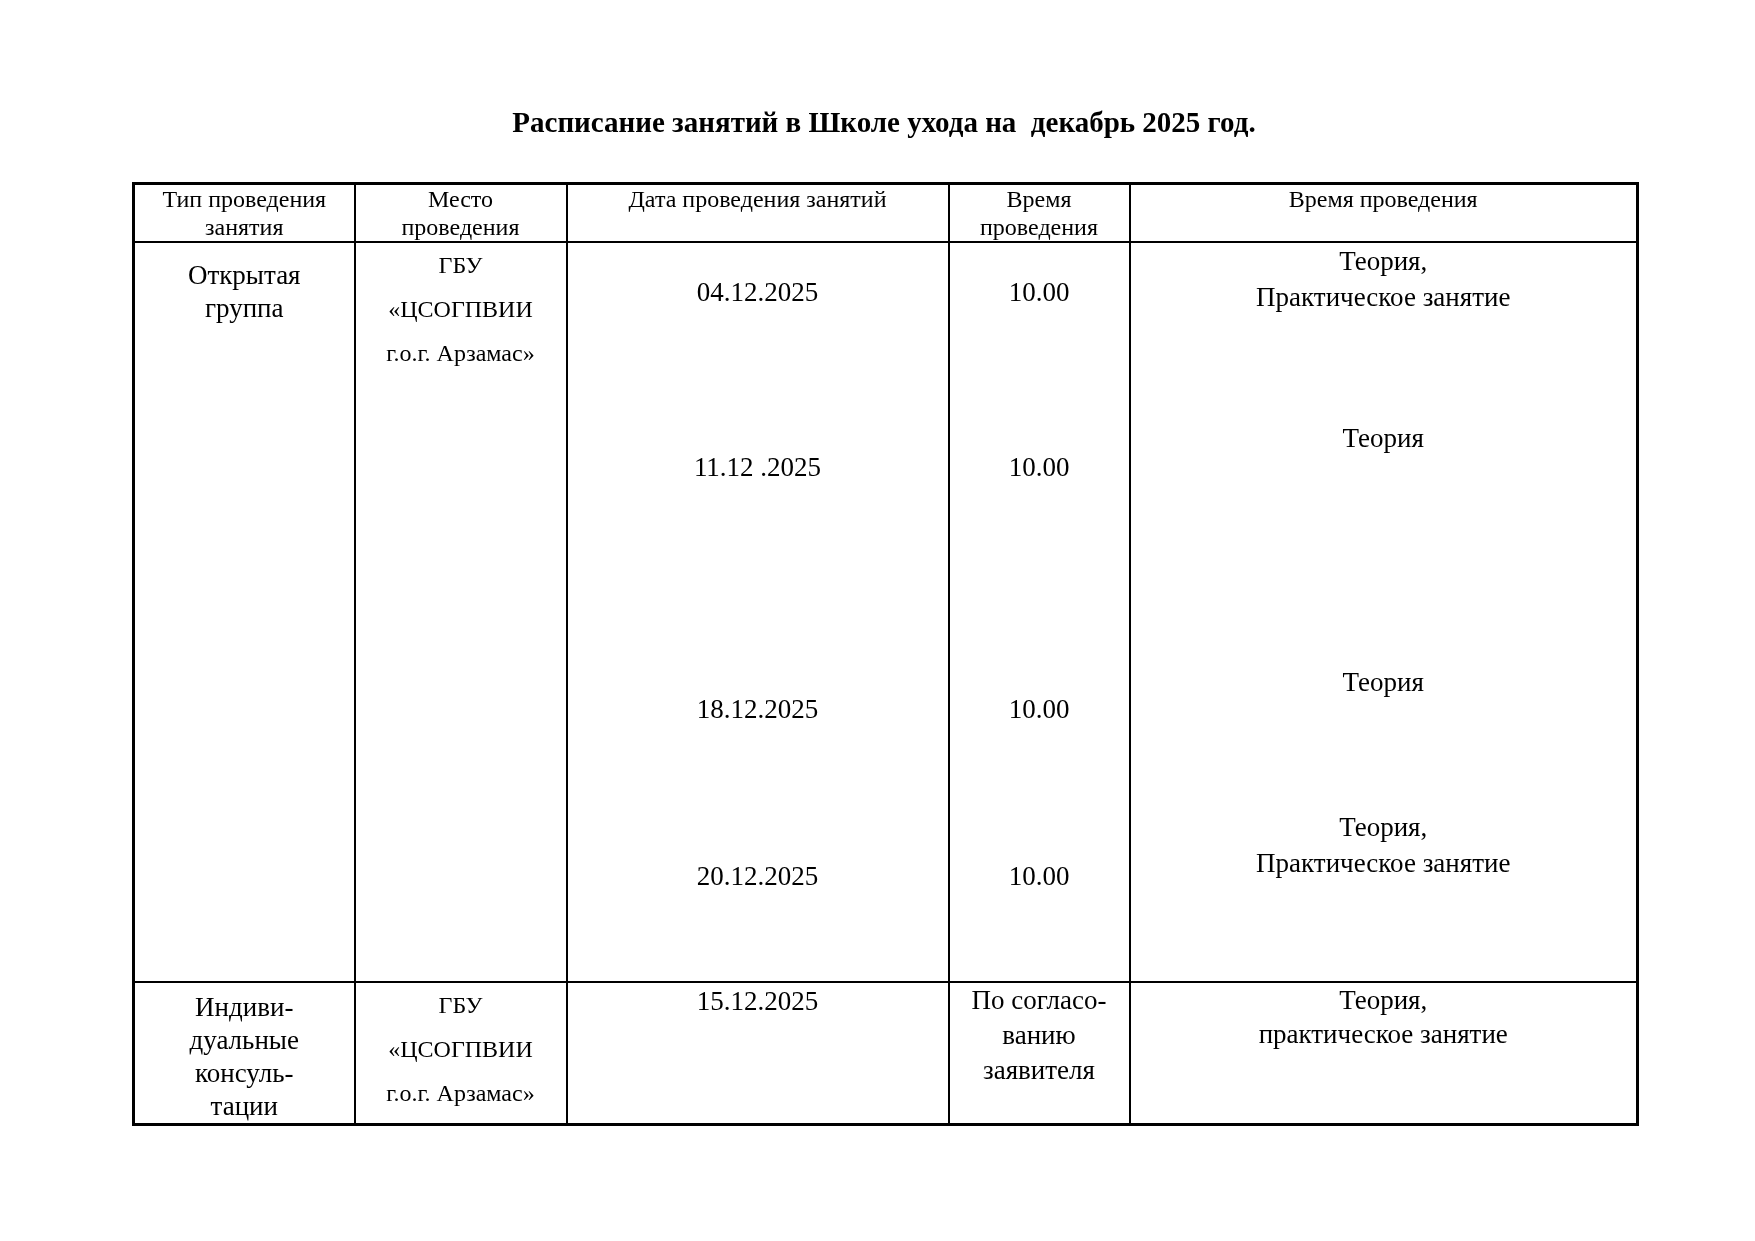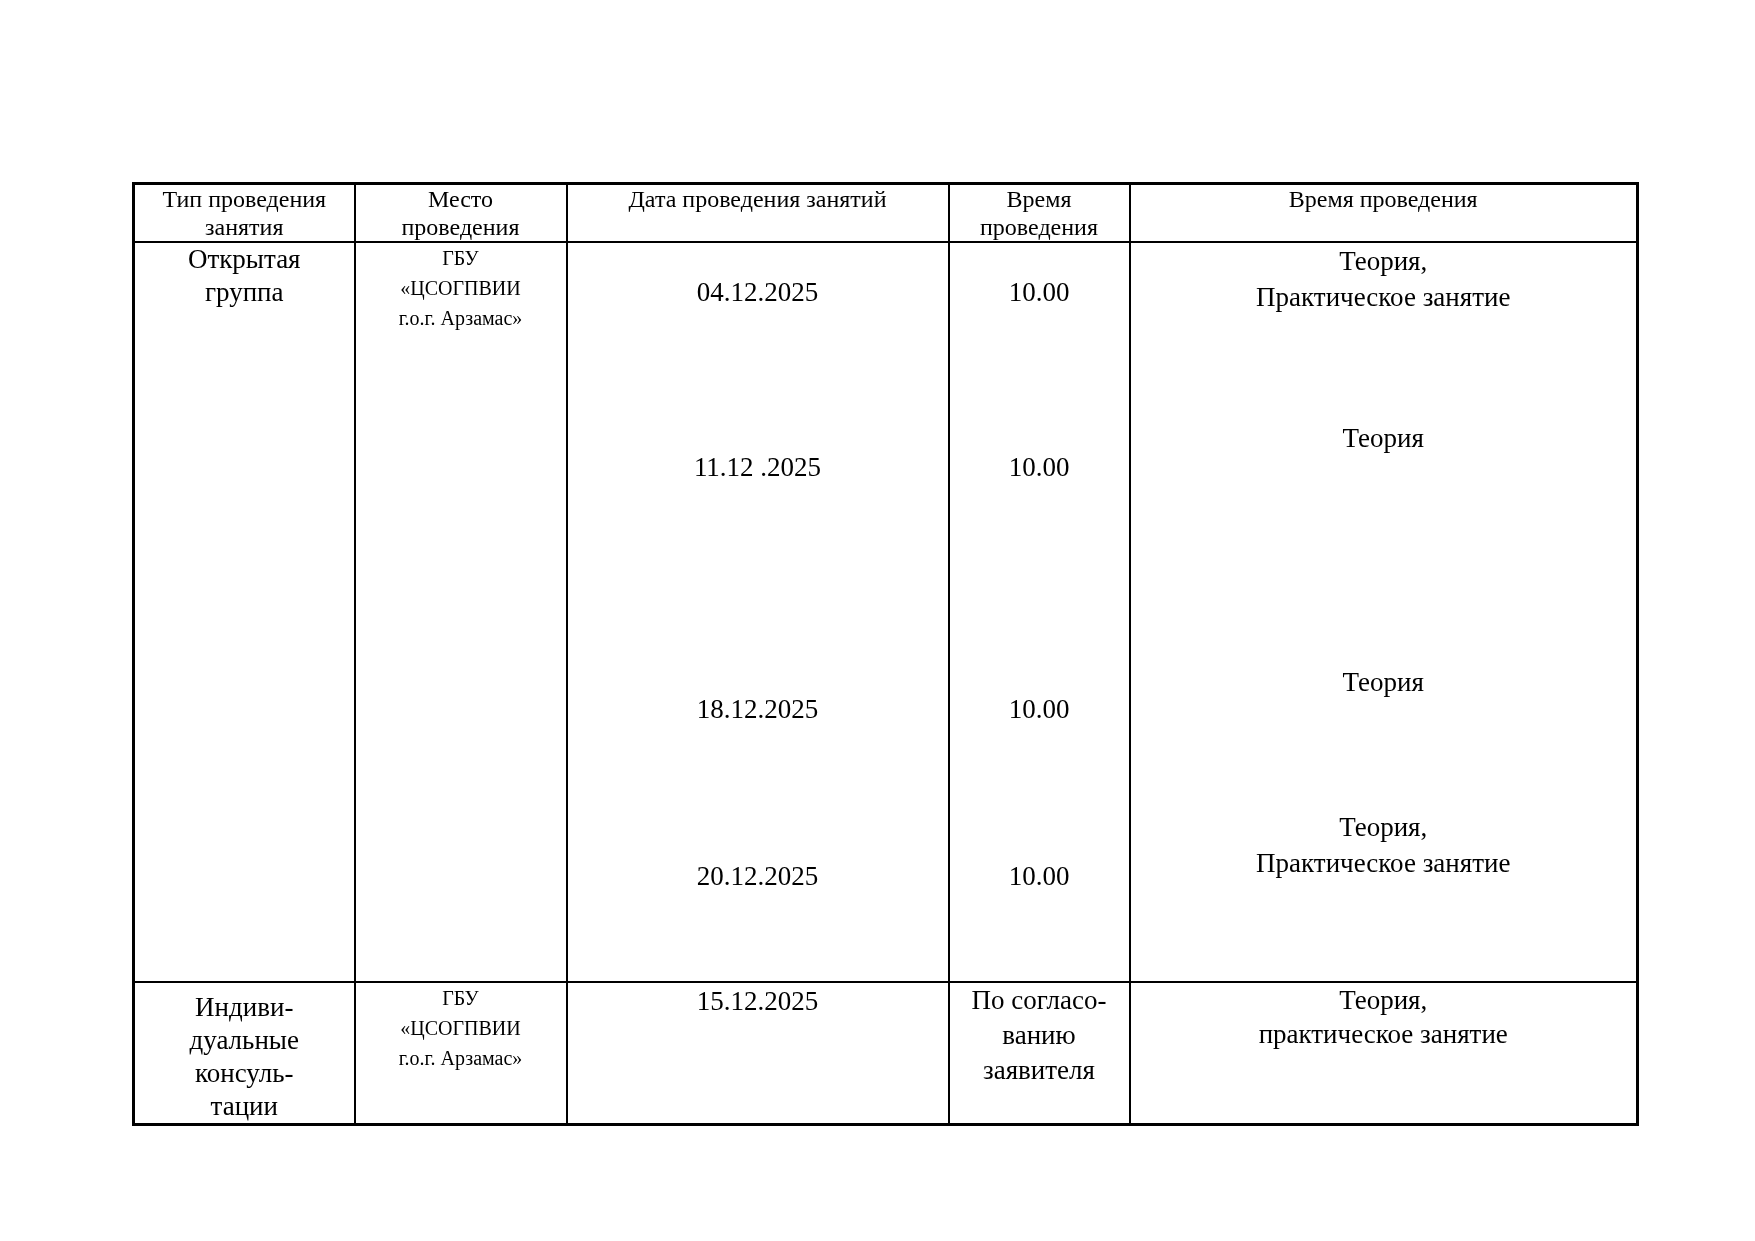--- a/index.html
+++ b/index.html
@@ -33,38 +33,39 @@
     overflow:hidden;
   }
   thead tr{height:57px;}
   tr.row-open{height:740px;}
   tr.row-ind{height:133px;}
   th{
     font-weight:400;
     font-size:24px;line-height:28px;
     white-space:pre-line;
   }
-  td.cell-type{font-size:27px;line-height:33px;padding-top:0;white-space:pre-line;}
-  td.cell-place{font-size:20px;line-height:30px;white-space:pre-line;}
+  td.cell-type{font-size:27px;line-height:33px;padding-top:16px;white-space:pre-line;}
+  td.cell-place{font-size:24px;line-height:44px;white-space:pre-line;}
   td.rel{position:relative;}
   .slot{
     position:absolute;left:0;right:0;
     text-align:center;
     font-size:27px;line-height:36px;
     white-space:pre-line;
   }
   td.cell-date2{font-size:27px;line-height:36px;margin-top:16px;}
   td.cell-time2{font-size:27px;line-height:35px;white-space:pre-line;}
   td.cell-form2{font-size:27px;line-height:34px;white-space:pre-line;}
 </style>
 </head>
 <body>
 
 <div class="page">
 
+  <h1 class="title">Расписание занятий в Школе ухода на  декабрь 2025 год.</h1>
 
   <table class="schedule">
     <colgroup>
       <col style="width:221px">
       <col style="width:212px">
       <col style="width:382px">
       <col style="width:181px">
       <col style="width:508px">
     </colgroup>
     <thead>

